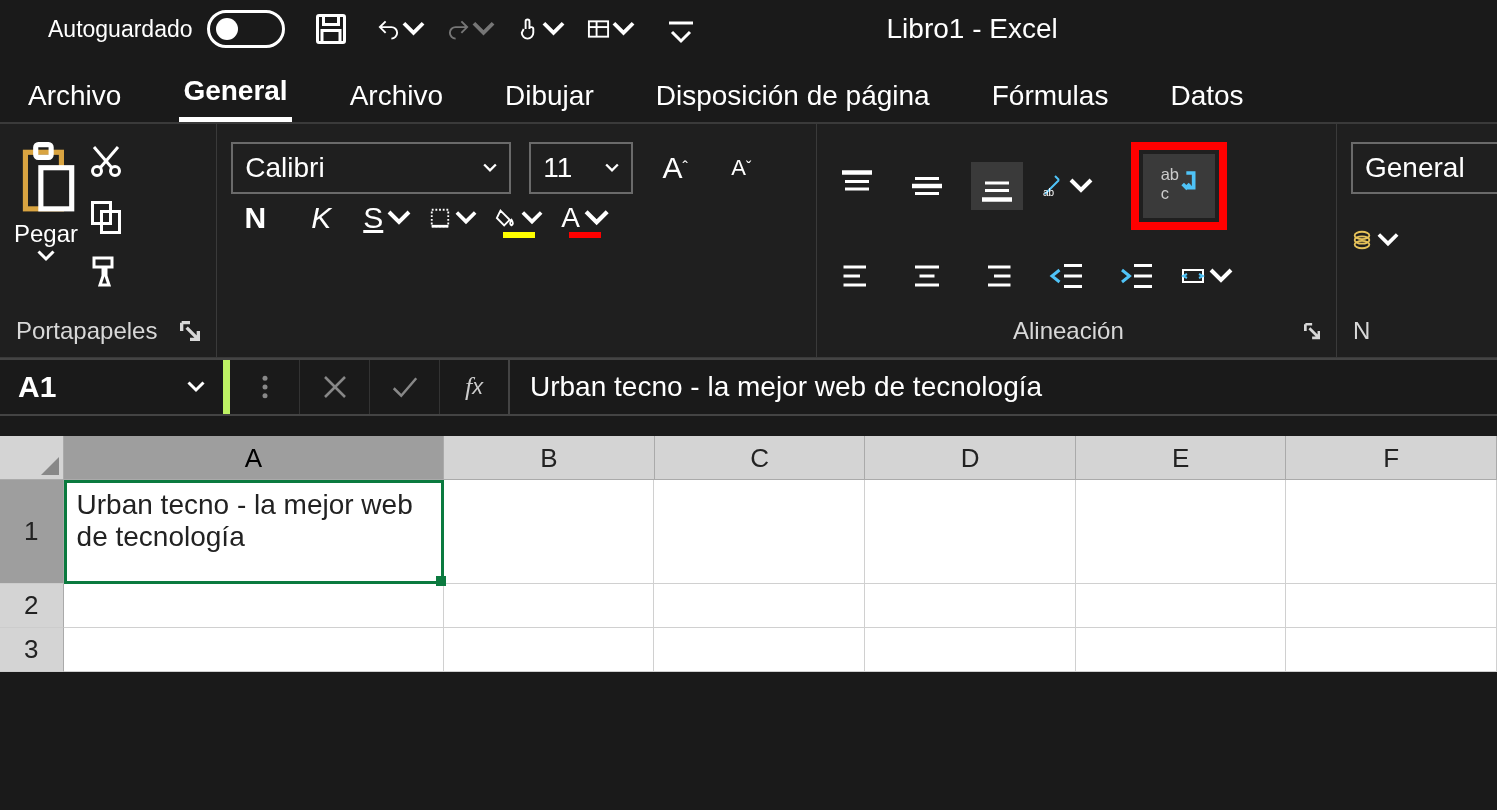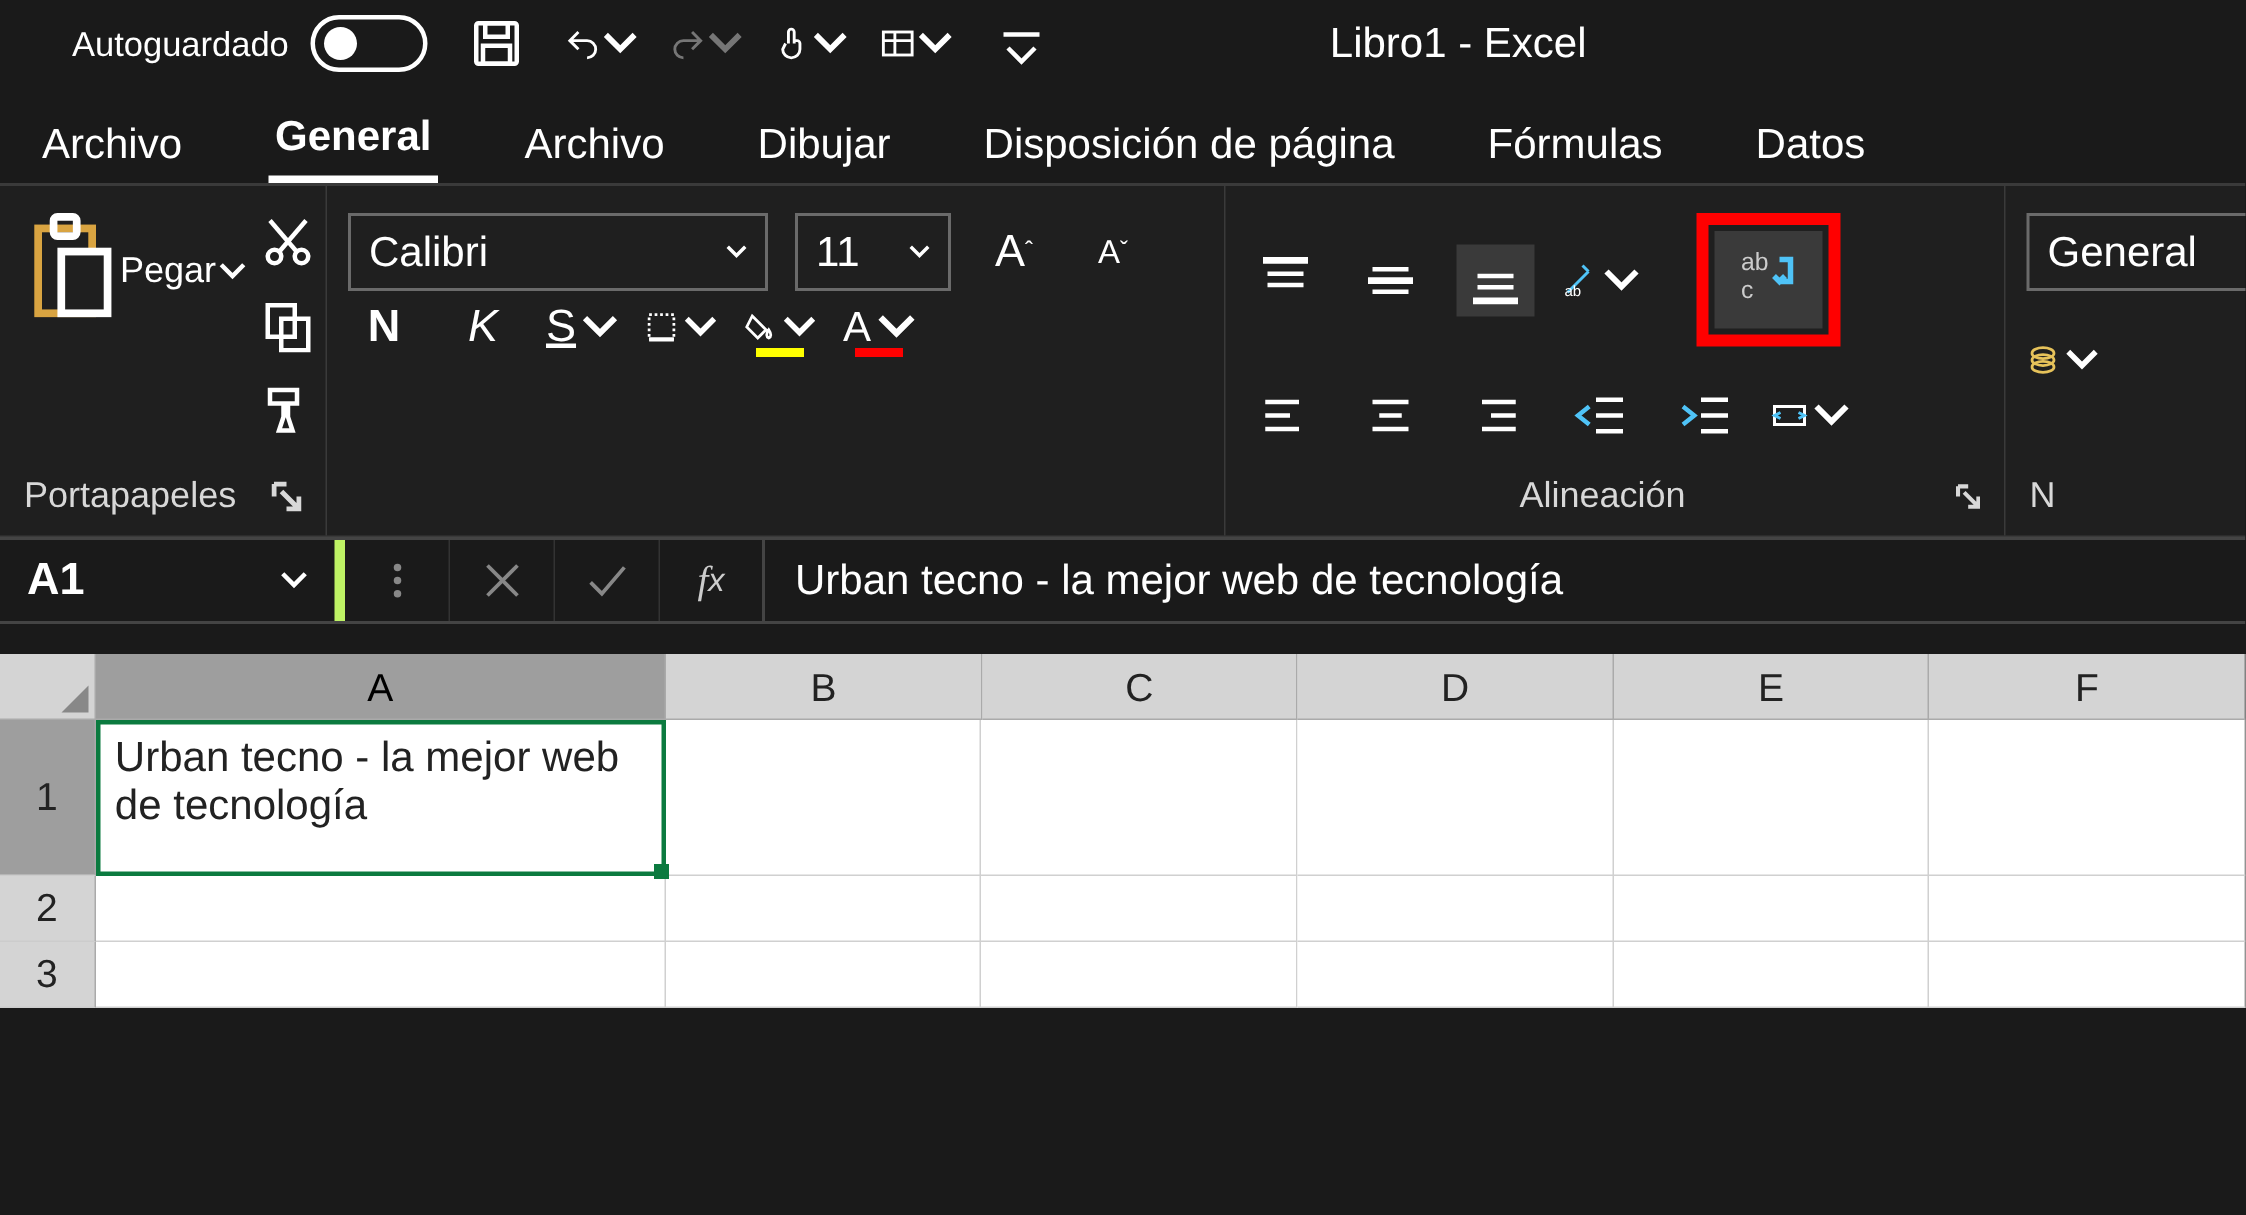--- a/index.html
+++ b/index.html
@@ -21,21 +21,21 @@
 .tab.active { border-bottom: 5px solid #fff; font-weight: 600; }
 
 
 .ribbon { display: flex; border-top: 2px solid #3a3a3a; border-bottom: 1px solid #3a3a3a; background: #1f1f1f; height: 236px; }
 .group { display: flex; flex-direction: column; justify-content: space-between; border-right: 1px solid #3a3a3a; padding: 10px 14px 10px 14px; }
 .group-body { display: flex; gap: 10px; align-items: flex-start; flex: 1; padding-top: 8px; }
 .group-label-row { display: flex; justify-content: space-between; align-items: center; font-size: 24px; color: #d8d8d8; padding: 6px 2px 2px 2px; }
 .launcher { width: 20px; height: 20px; stroke: #d8d8d8; fill: none; stroke-width: 2; }
 
 
-.paste-col { display: flex; flex-direction: row; align-items: center; gap: 2px; }
+.paste-col { display: flex; flex-direction: column; align-items: center; gap: 2px; }
 .paste-icon svg { width: 64px; height: 72px; stroke: #fff; fill: none; stroke-width: 2; }
 .paste-lbl { font-size: 24px; color: #fff; }
 .paste-chev { width: 18px; height: 12px; stroke: #fff; fill: none; stroke-width: 2; }
 .clip-small { display: flex; flex-direction: column; gap: 14px; padding-top: 2px; }
 .clip-small svg { width: 36px; height: 36px; stroke: #fff; fill: none; stroke-width: 2; }
 
 
 .font-rows { display: flex; flex-direction: column; }
 .row { display: flex; align-items: center; gap: 18px; }
 .combo { display: flex; align-items: center; justify-content: space-between; height: 52px; border: 2px solid #6a6a6a; padding: 0 12px; font-size: 28px; color: #fff; }

